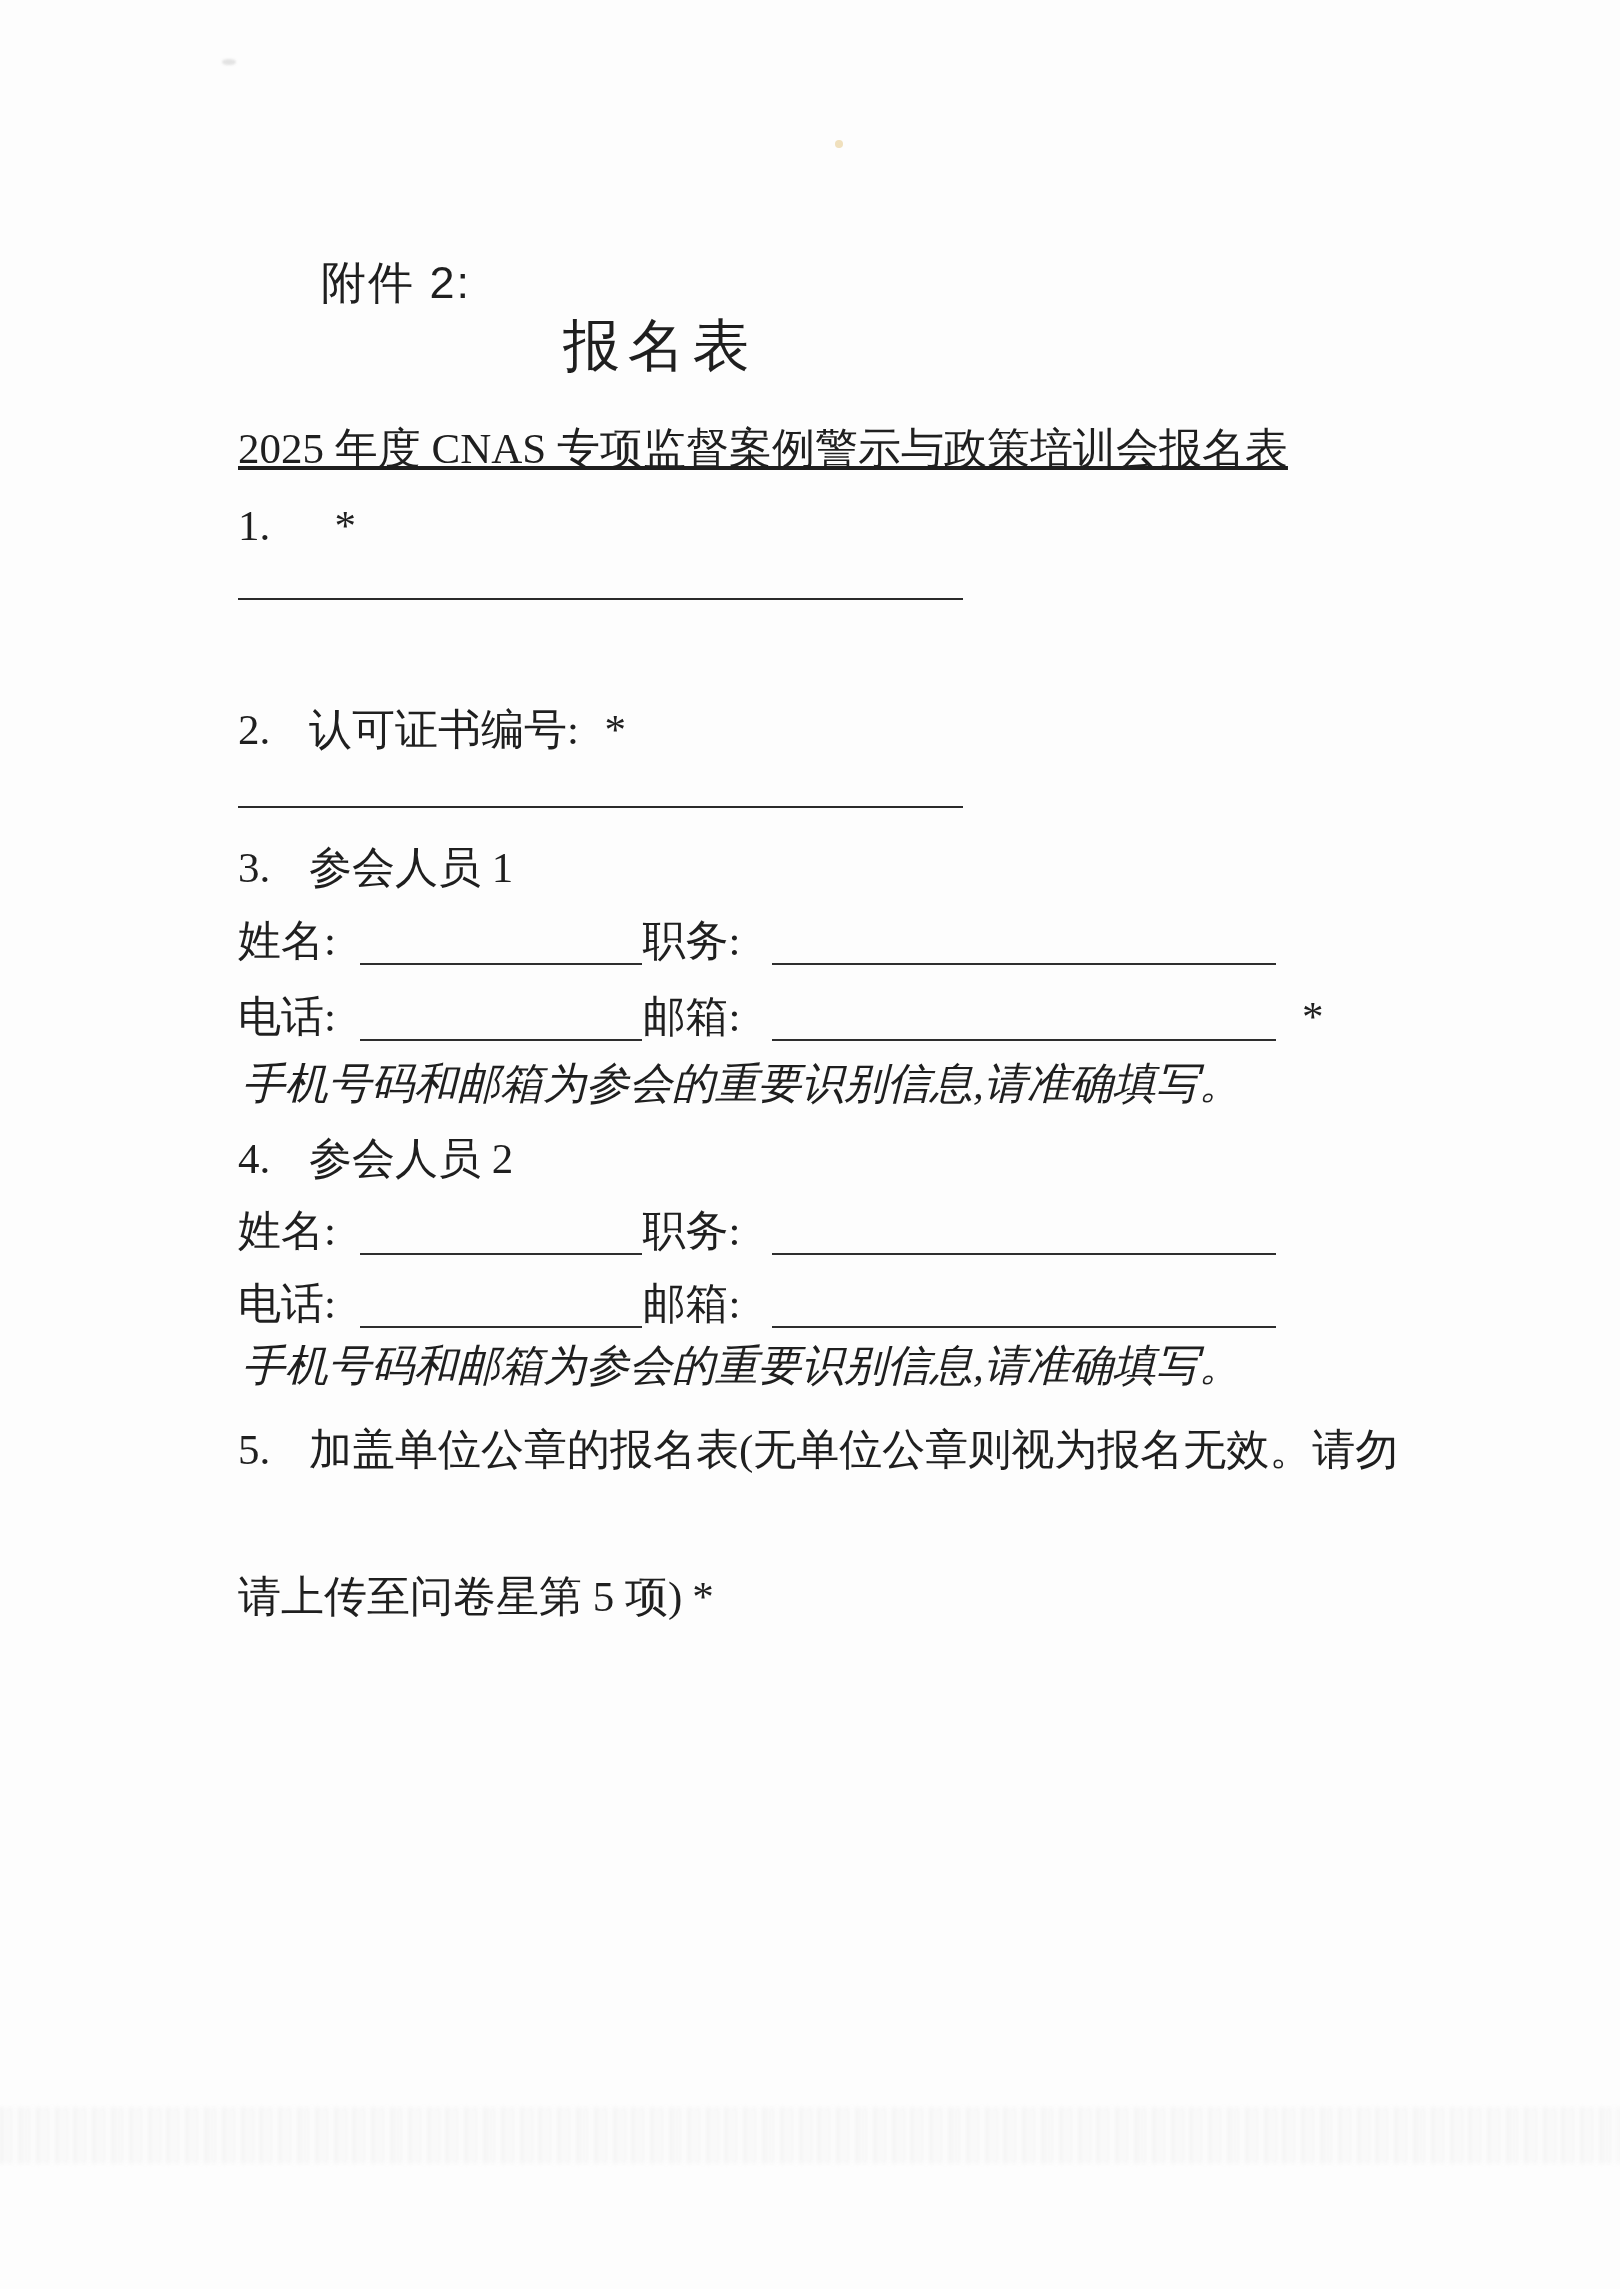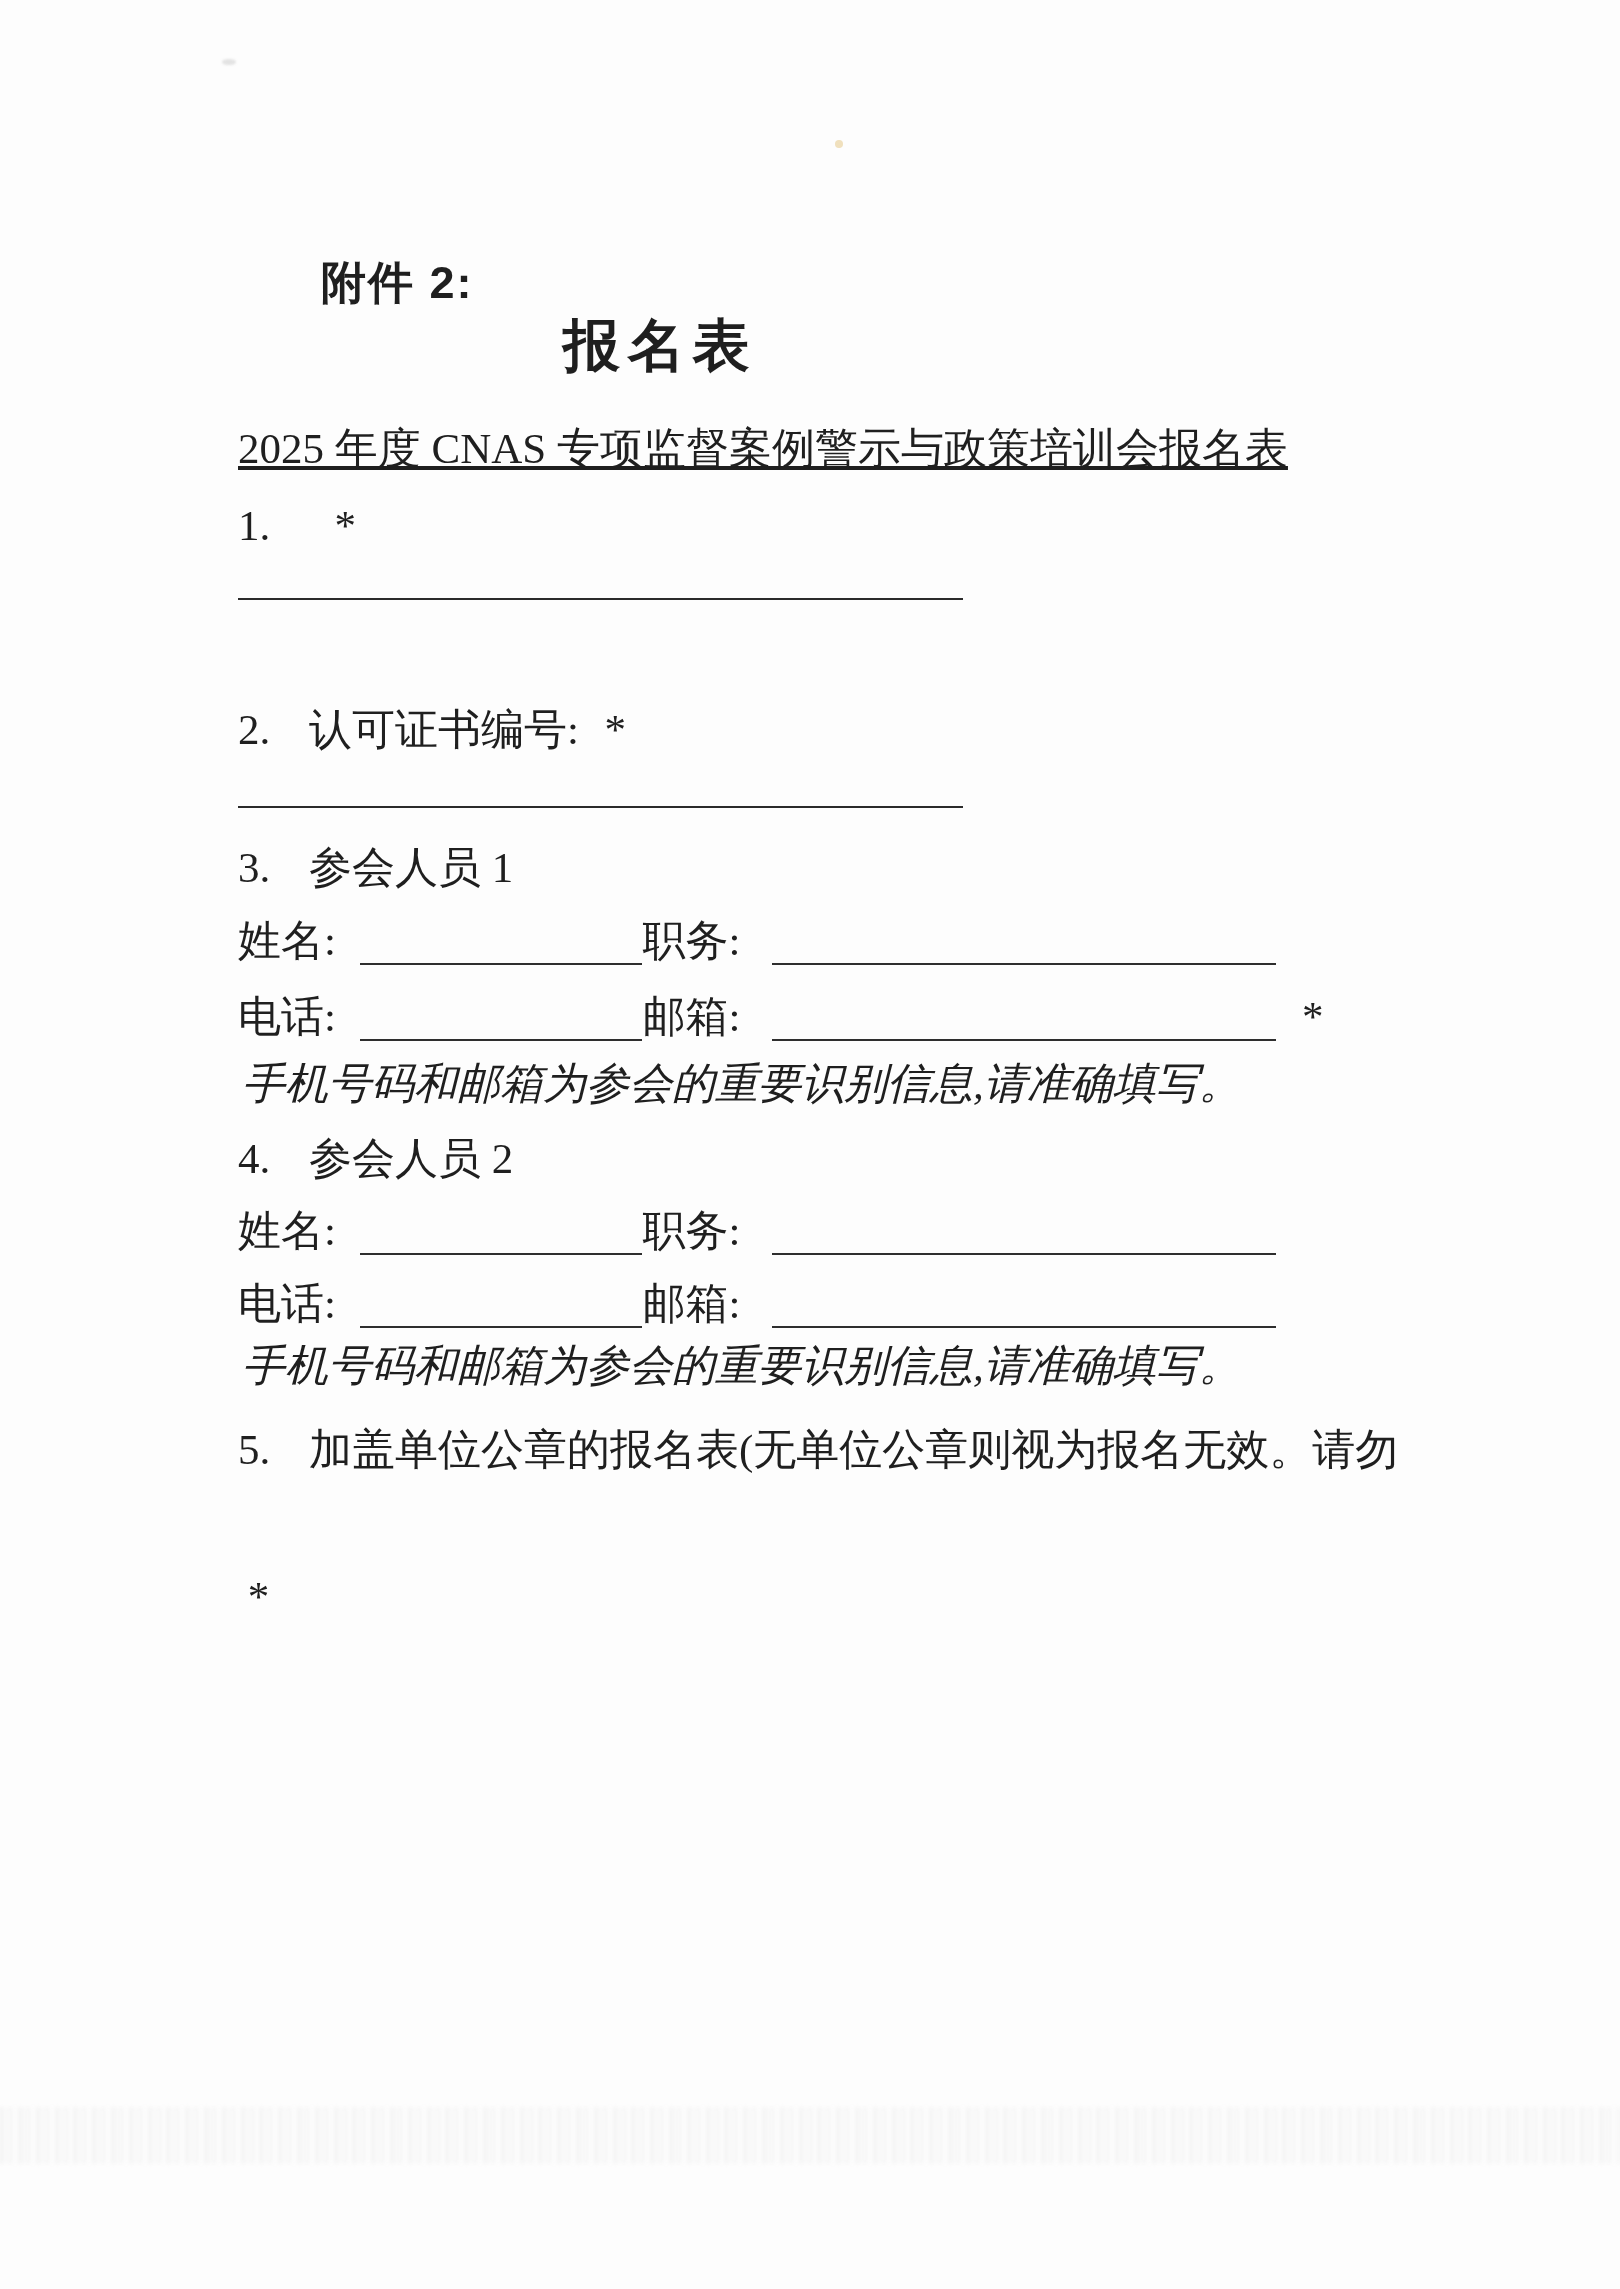--- a/index.html
+++ b/index.html
@@ -8,21 +8,21 @@
     width:1620px;height:2290px;
     margin:0 auto;
     background:#fdfdfd;
     overflow:hidden;
     color:#1f1f1f;
     font-family:"Liberation Serif","DejaVu Serif",serif;
     font-size:43px;
     line-height:49px;
   }
   .abs{position:absolute;}
-  .sans{font-family:"Liberation Sans","DejaVu Sans",sans-serif;font-weight:700;}
+  .sans{font-family:"Liberation Sans","DejaVu Sans",sans-serif;font-weight:400;}
   .attachment-label{left:321px;top:258px;font-size:45px;letter-spacing:2px;}
   .doc-title{left:563px;top:321px;font-size:57px;letter-spacing:7.8px;margin:0;text-align:right;}
   .subtitle{left:238px;top:424px;white-space:nowrap;text-decoration:underline;}
   .row{left:238px;display:flex;align-items:flex-end;height:51px;white-space:nowrap;}
   .num{display:inline-block;width:71px;}
   .star{margin-left:25.5px;}
   .rule{left:238px;width:725px;height:0;border-top:2.9px solid #2b2b2b;}
   .fill{display:inline-block;height:45px;border-bottom:2.9px solid #2e2e2e;}
   .fill-s{width:282px;margin-left:24.5px;}
   .fill-l{width:504px;margin-left:32px;}
@@ -108,20 +108,21 @@
     <span class="fill fill-l"></span>
   </div>
 
   <div class="abs note" style="top:1341px;">手机号码和邮箱为参会的重要识别信息,请准确填写。</div>
 
   <div class="abs row" style="top:1423px;">
     <span class="num">5.</span>
     <span>加盖单位公章的报名表(无单位公章则视为报名无效。请勿</span>
   </div>
   <div class="abs row" style="top:1570px;">
+    <span>请上传至问卷星第 5 项)</span>
     <span class="star" style="margin-left:9.8px;">*</span>
   </div>
 
   <div class="abs scan-band"></div>
   <div class="abs speck speck-amber"></div>
   <div class="abs speck speck-gray"></div>
 
 </div>
 
 

